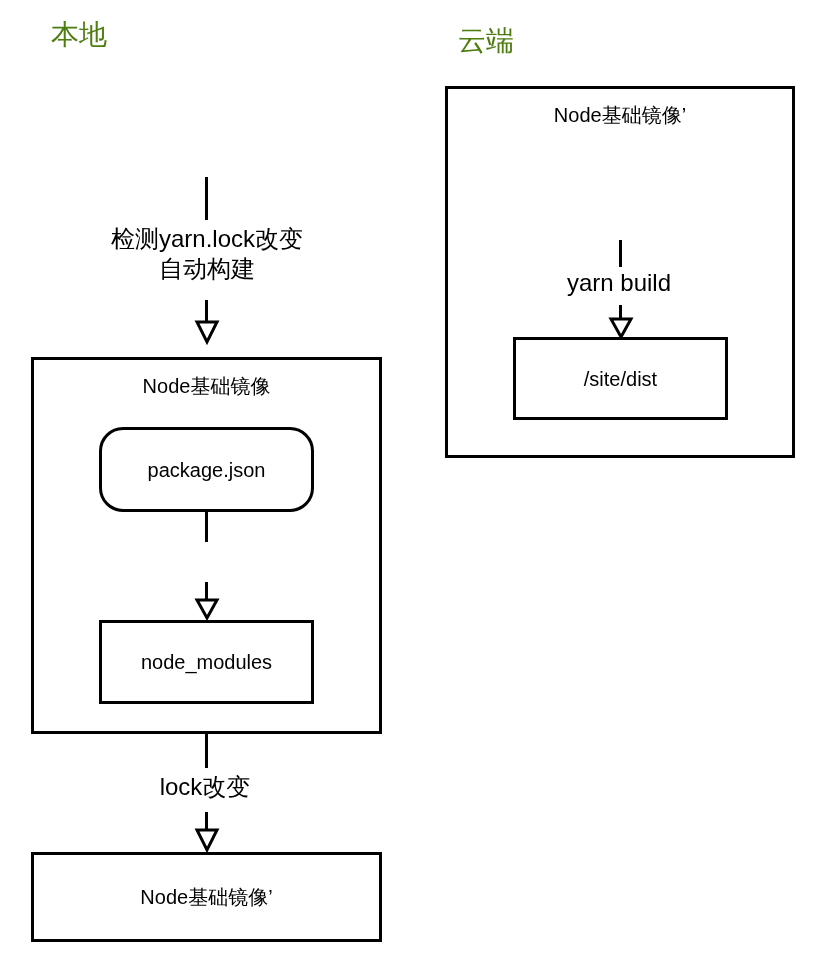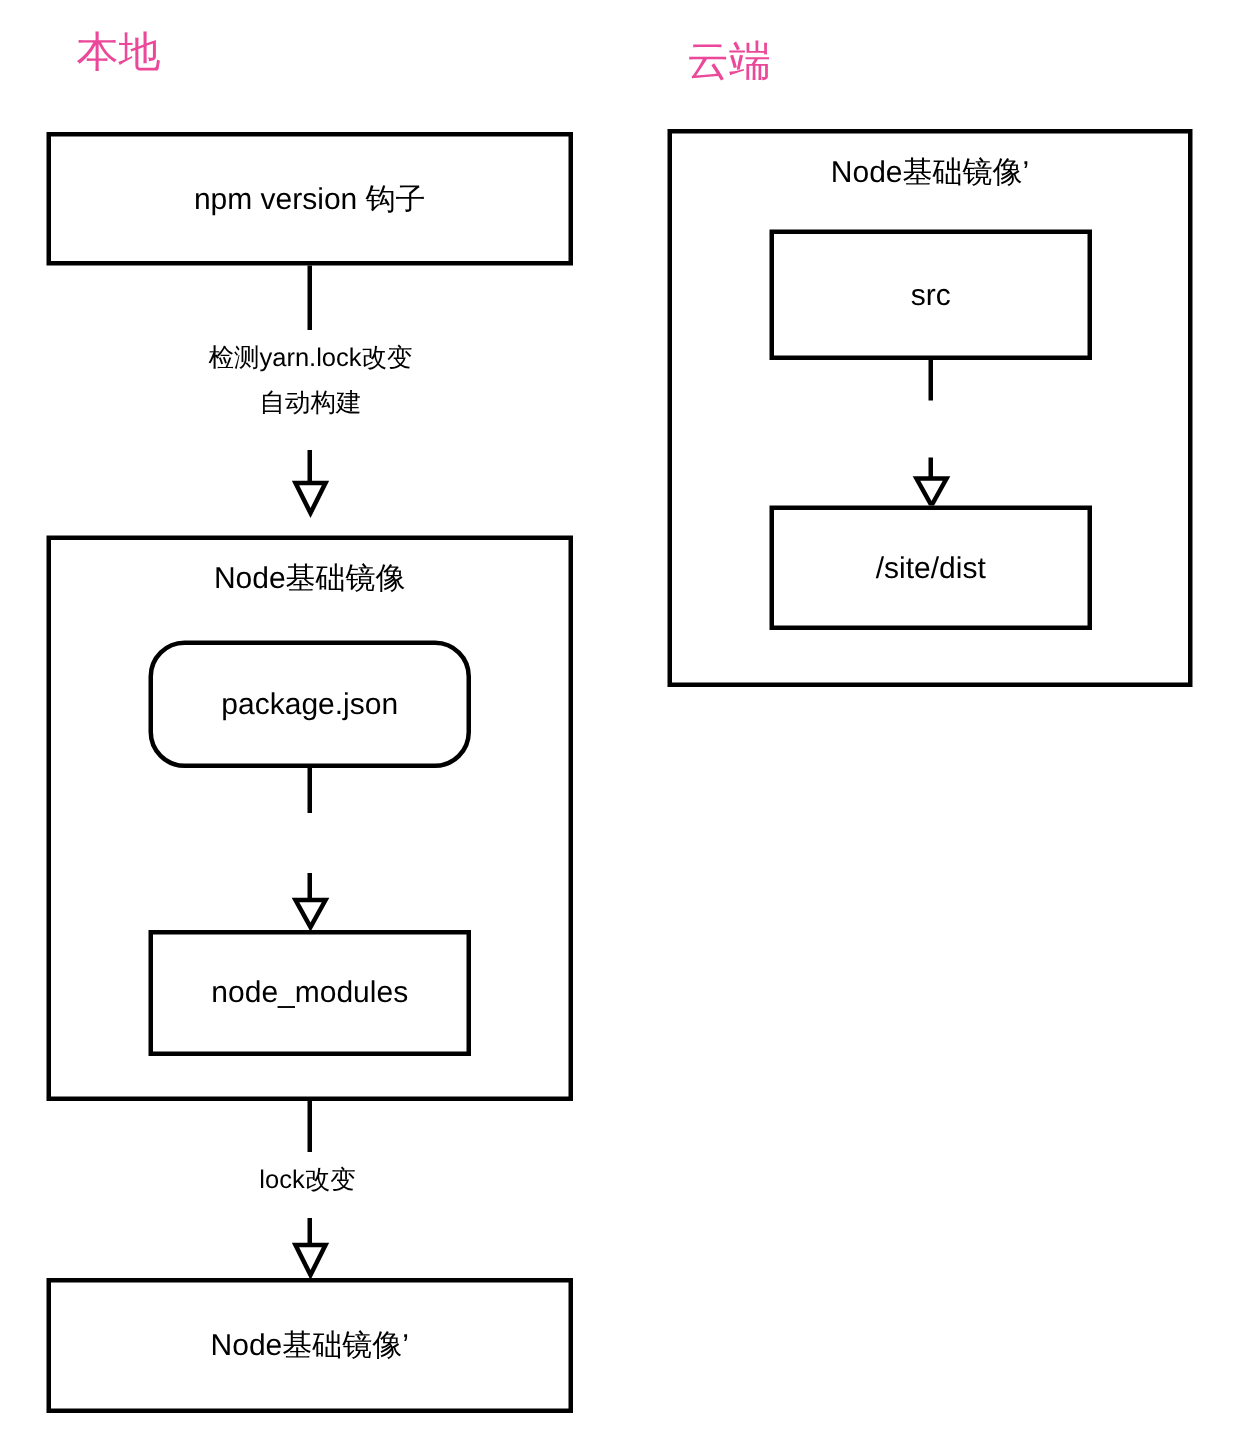--- a/index.html
+++ b/index.html
@@ -15,21 +15,21 @@
     position: relative;
     width: 822px;
     height: 970px;
     background: #ffffff;
     overflow: hidden;
   }
   .section-title {
     position: absolute;
     font-size: 28px;
     line-height: 28px;
-    color: #ec4899;
+    color: #4d7c0f;
     white-space: nowrap;
   }
   .box {
     position: absolute;
     border: 3px solid #000000;
     background: #ffffff;
     box-sizing: border-box;
   }
   .box-label {
     position: absolute;
@@ -51,21 +51,21 @@
     top: 14px;
   }
   .edge-line {
     position: absolute;
     width: 3px;
     background: #000000;
   }
   .edge-label {
     position: absolute;
     text-align: center;
-    font-size: 17px;
+    font-size: 24px;
     line-height: 30px;
     color: #000;
     white-space: nowrap;
   }
   .arrowhead {
     position: absolute;
     width: 0;
     height: 0;
   }
   .arrowhead svg {
@@ -73,23 +73,20 @@
     overflow: visible;
   }
 </style>
 </head>
 <body>
 
 <div id="canvas">
 
   <div class="section-title" style="left:51px; top:21px;">本地</div>
 
-  <div class="box leaf" style="left:31px; top:88px; width:351px; height:89px;">
-    <div class="box-label">npm version 钩子</div>
-  </div>
 
   <div class="edge-line" style="left:205px; top:177px; height:43px;"></div>
   <div class="edge-label" style="left:45px; top:224px; width:324px;">
     <div>检测yarn.lock改变</div>
     <div>自动构建</div>
   </div>
   <div class="edge-line" style="left:205px; top:300px; height:22px;"></div>
   <div class="arrowhead" style="left:206px; top:322px;">
     <svg width="22" height="24" viewBox="0 0 22 24">
       <polygon points="-9,0 11,0 1,20" fill="#ffffff" stroke="#000000" stroke-width="3" transform="translate(0,0)"></polygon>
@@ -128,25 +125,23 @@
   <div class="box leaf" style="left:31px; top:852px; width:351px; height:90px;">
     <div class="box-label">Node基础镜像’</div>
   </div>
 
   <div class="section-title" style="left:458px; top:27px;">云端</div>
 
   <div class="box container-box" style="left:445px; top:86px; width:350px; height:372px;">
     <div class="box-label">Node基础镜像’</div>
   </div>
 
-  <div class="box leaf" style="left:513px; top:153px; width:215px; height:87px;">
-    <div class="box-label">src</div>
-  </div>
 
   <div class="edge-line" style="left:619px; top:240px; height:27px;"></div>
+  <div class="edge-label" style="left:519px; top:268px; width:200px;">yarn build</div>
   <div class="edge-line" style="left:619px; top:305px; height:14px;"></div>
   <div class="arrowhead" style="left:620px; top:319px;">
     <svg width="22" height="22" viewBox="0 0 22 22">
       <polygon points="-9,0 11,0 1,18" fill="#ffffff" stroke="#000000" stroke-width="3"></polygon>
     </svg>
   </div>
 
   <div class="box leaf" style="left:513px; top:337px; width:215px; height:83px;">
     <div class="box-label">/site/dist</div>
   </div>

